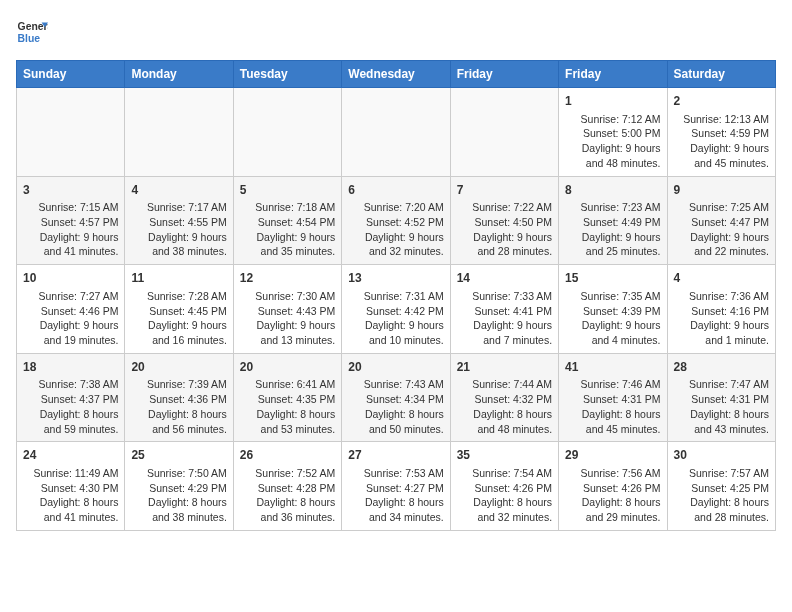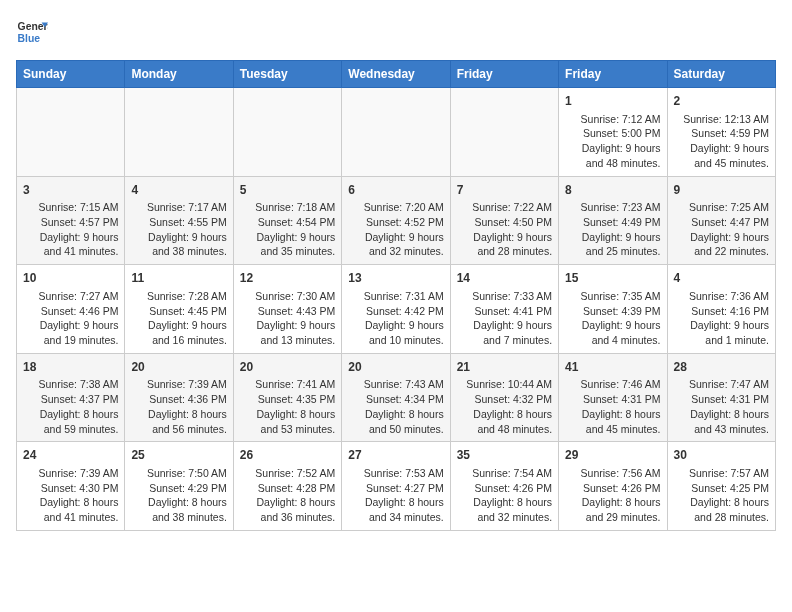--- a/index.html
+++ b/index.html
@@ -226,53 +226,53 @@
 Daylight: 8 hours and 59 minutes.</div>
         </td>
         <td>
           <span class="day-number">20</span>
           <div class="day-info">Sunrise: 7:39 AM
 Sunset: 4:36 PM
 Daylight: 8 hours and 56 minutes.</div>
         </td>
         <td>
           <span class="day-number">20</span>
-          <div class="day-info">Sunrise: 7:41 AM
+          <div class="day-info">Sunrise: 6:41 AM
 Sunset: 4:35 PM
 Daylight: 8 hours and 53 minutes.</div>
         </td>
         <td>
           <span class="day-number">20</span>
           <div class="day-info">Sunrise: 7:43 AM
 Sunset: 4:34 PM
 Daylight: 8 hours and 50 minutes.</div>
         </td>
         <td>
           <span class="day-number">21</span>
-          <div class="day-info">Sunrise: 10:44 AM
+          <div class="day-info">Sunrise: 7:44 AM
 Sunset: 4:32 PM
 Daylight: 8 hours and 48 minutes.</div>
         </td>
         <td>
           <span class="day-number">41</span>
           <div class="day-info">Sunrise: 7:46 AM
 Sunset: 4:31 PM
 Daylight: 8 hours and 45 minutes.</div>
         </td>
         <td>
           <span class="day-number">28</span>
           <div class="day-info">Sunrise: 7:47 AM
 Sunset: 4:31 PM
 Daylight: 8 hours and 43 minutes.</div>
         </td>
       </tr>
       <tr>
         <td>
           <span class="day-number">24</span>
-          <div class="day-info">Sunrise: 7:39 AM
+          <div class="day-info">Sunrise: 11:49 AM
 Sunset: 4:30 PM
 Daylight: 8 hours and 41 minutes.</div>
         </td>
         <td>
           <span class="day-number">25</span>
           <div class="day-info">Sunrise: 7:50 AM
 Sunset: 4:29 PM
 Daylight: 8 hours and 38 minutes.</div>
         </td>
         <td>

